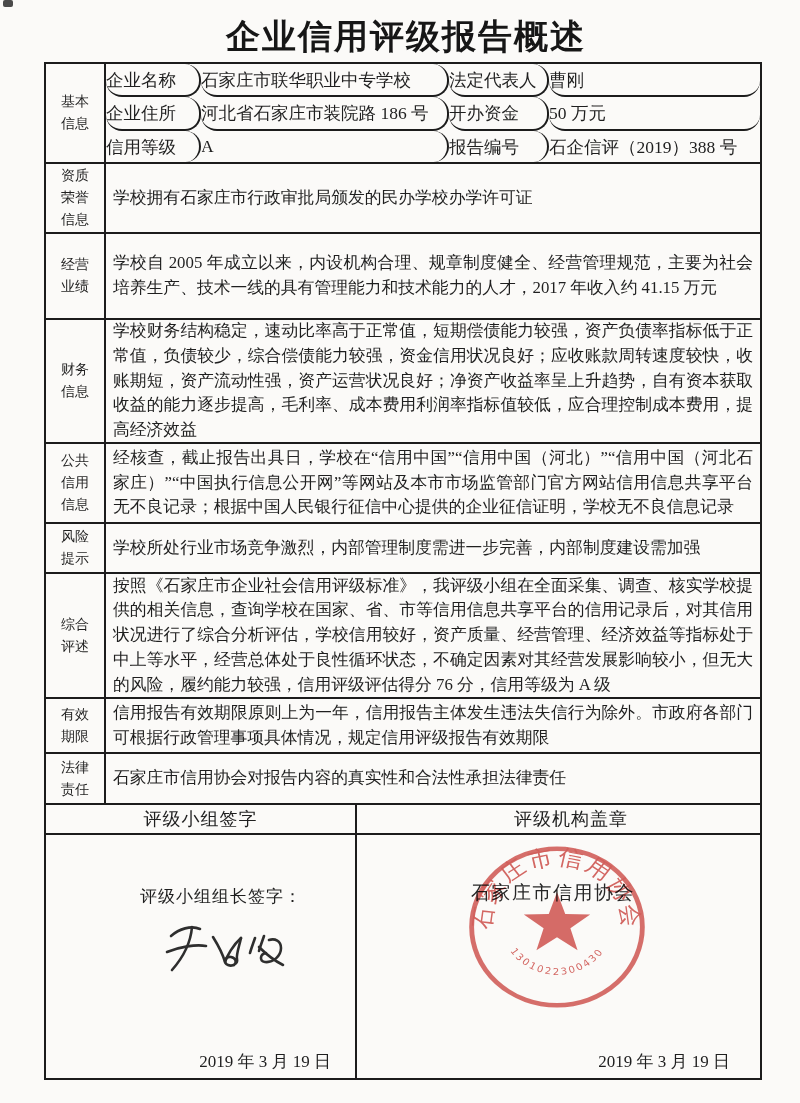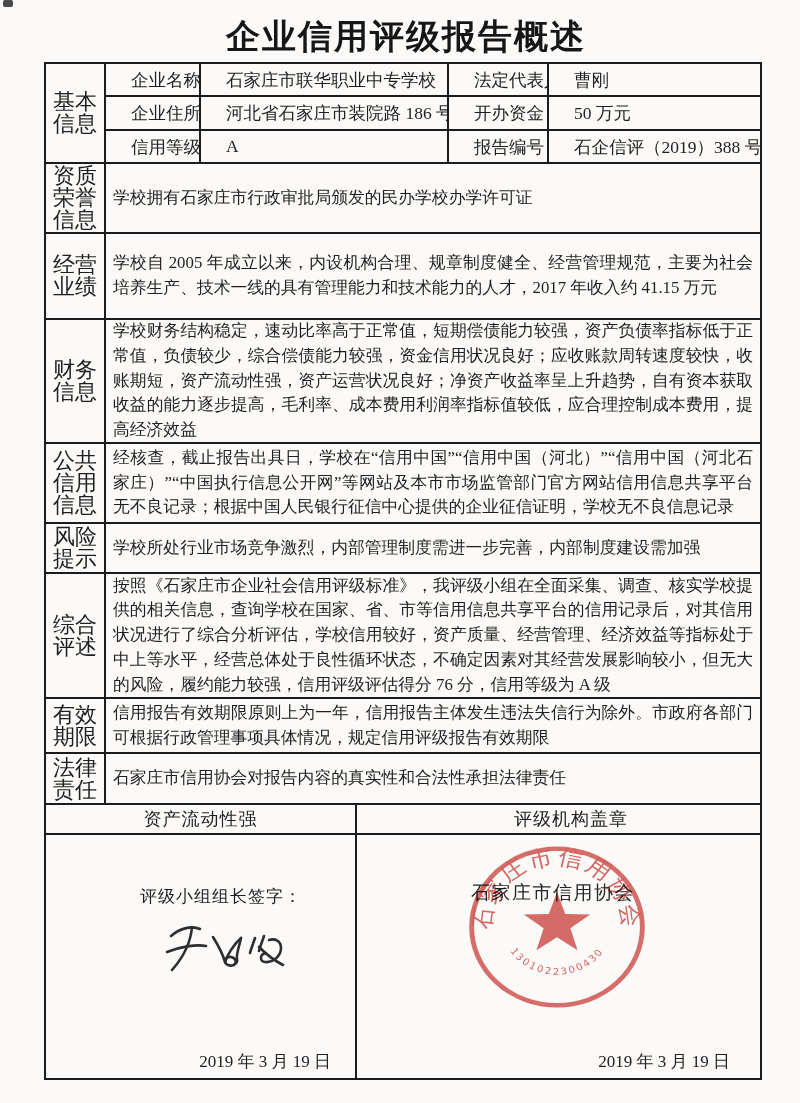--- a/index.html
+++ b/index.html
@@ -20,27 +20,27 @@
   }
   
   .bi{
     display:grid;
     grid-template-columns:60px 95px 248px 100px 211px;
     grid-template-rows:33px 34px 31px;
     border-bottom:2px solid #1c1c1c;
   }
   .cell{
     box-sizing:border-box;display:flex;align-items:center;
-    padding:0 25px;font-size:17.5px;white-space:nowrap;overflow:hidden;
+    padding:0 0;font-size:17.5px;white-space:nowrap;overflow:hidden;border-radius:16px;
   }
   .br{border-right:2px solid #1c1c1c;}
   .bb{border-bottom:2px solid #1c1c1c;}
   .lab{
     box-sizing:border-box;display:flex;align-items:center;justify-content:center;
-    text-align:center;font-size:22px;line-height:22px;white-space:pre-line;
+    text-align:center;font-size:14px;line-height:22px;white-space:pre-line;
     border-right:2px solid #1c1c1c;padding:0;
   }
   .bi .lab{grid-row:1/span 3;grid-column:1;}
   
   .sec{display:flex;border-bottom:2px solid #1c1c1c;box-sizing:border-box;}
   .sec .lab{width:60px;flex:0 0 60px;}
   .sec .txt{
     flex:1;display:flex;align-items:center;box-sizing:border-box;
     padding:0 7px;overflow:hidden;border-radius:19px;
   }
@@ -160,21 +160,21 @@
 
   <div class="sec" style="height:51px">
     <div class="lab">法律
 责任</div>
     <div class="txt">
         <p>石家庄市信用协会对报告内容的真实性和合法性承担法律责任</p>
       </div>
   </div>
 
   <div class="signhead">
-    <div class="hcell hl">资产流动性强</div>
+    <div class="hcell hl">评级小组签字</div>
     <div class="hcell hr">评级机构盖章</div>
   </div>
 
   <div class="signarea">
     <div class="scell sl">
       <div class="leader-label">评级小组组长签字：</div>
       <svg class="sig-svg" width="140" height="85" viewBox="0 0 140 85">
         <g fill="none" stroke="#2e2e2e" stroke-width="2.6" stroke-linecap="round" stroke-linejoin="round">
           <path d="M 8 13 C 16 6, 28 2, 37 6"></path>
           <path d="M 29 4 C 28 16, 24 30, 9 47"></path>

